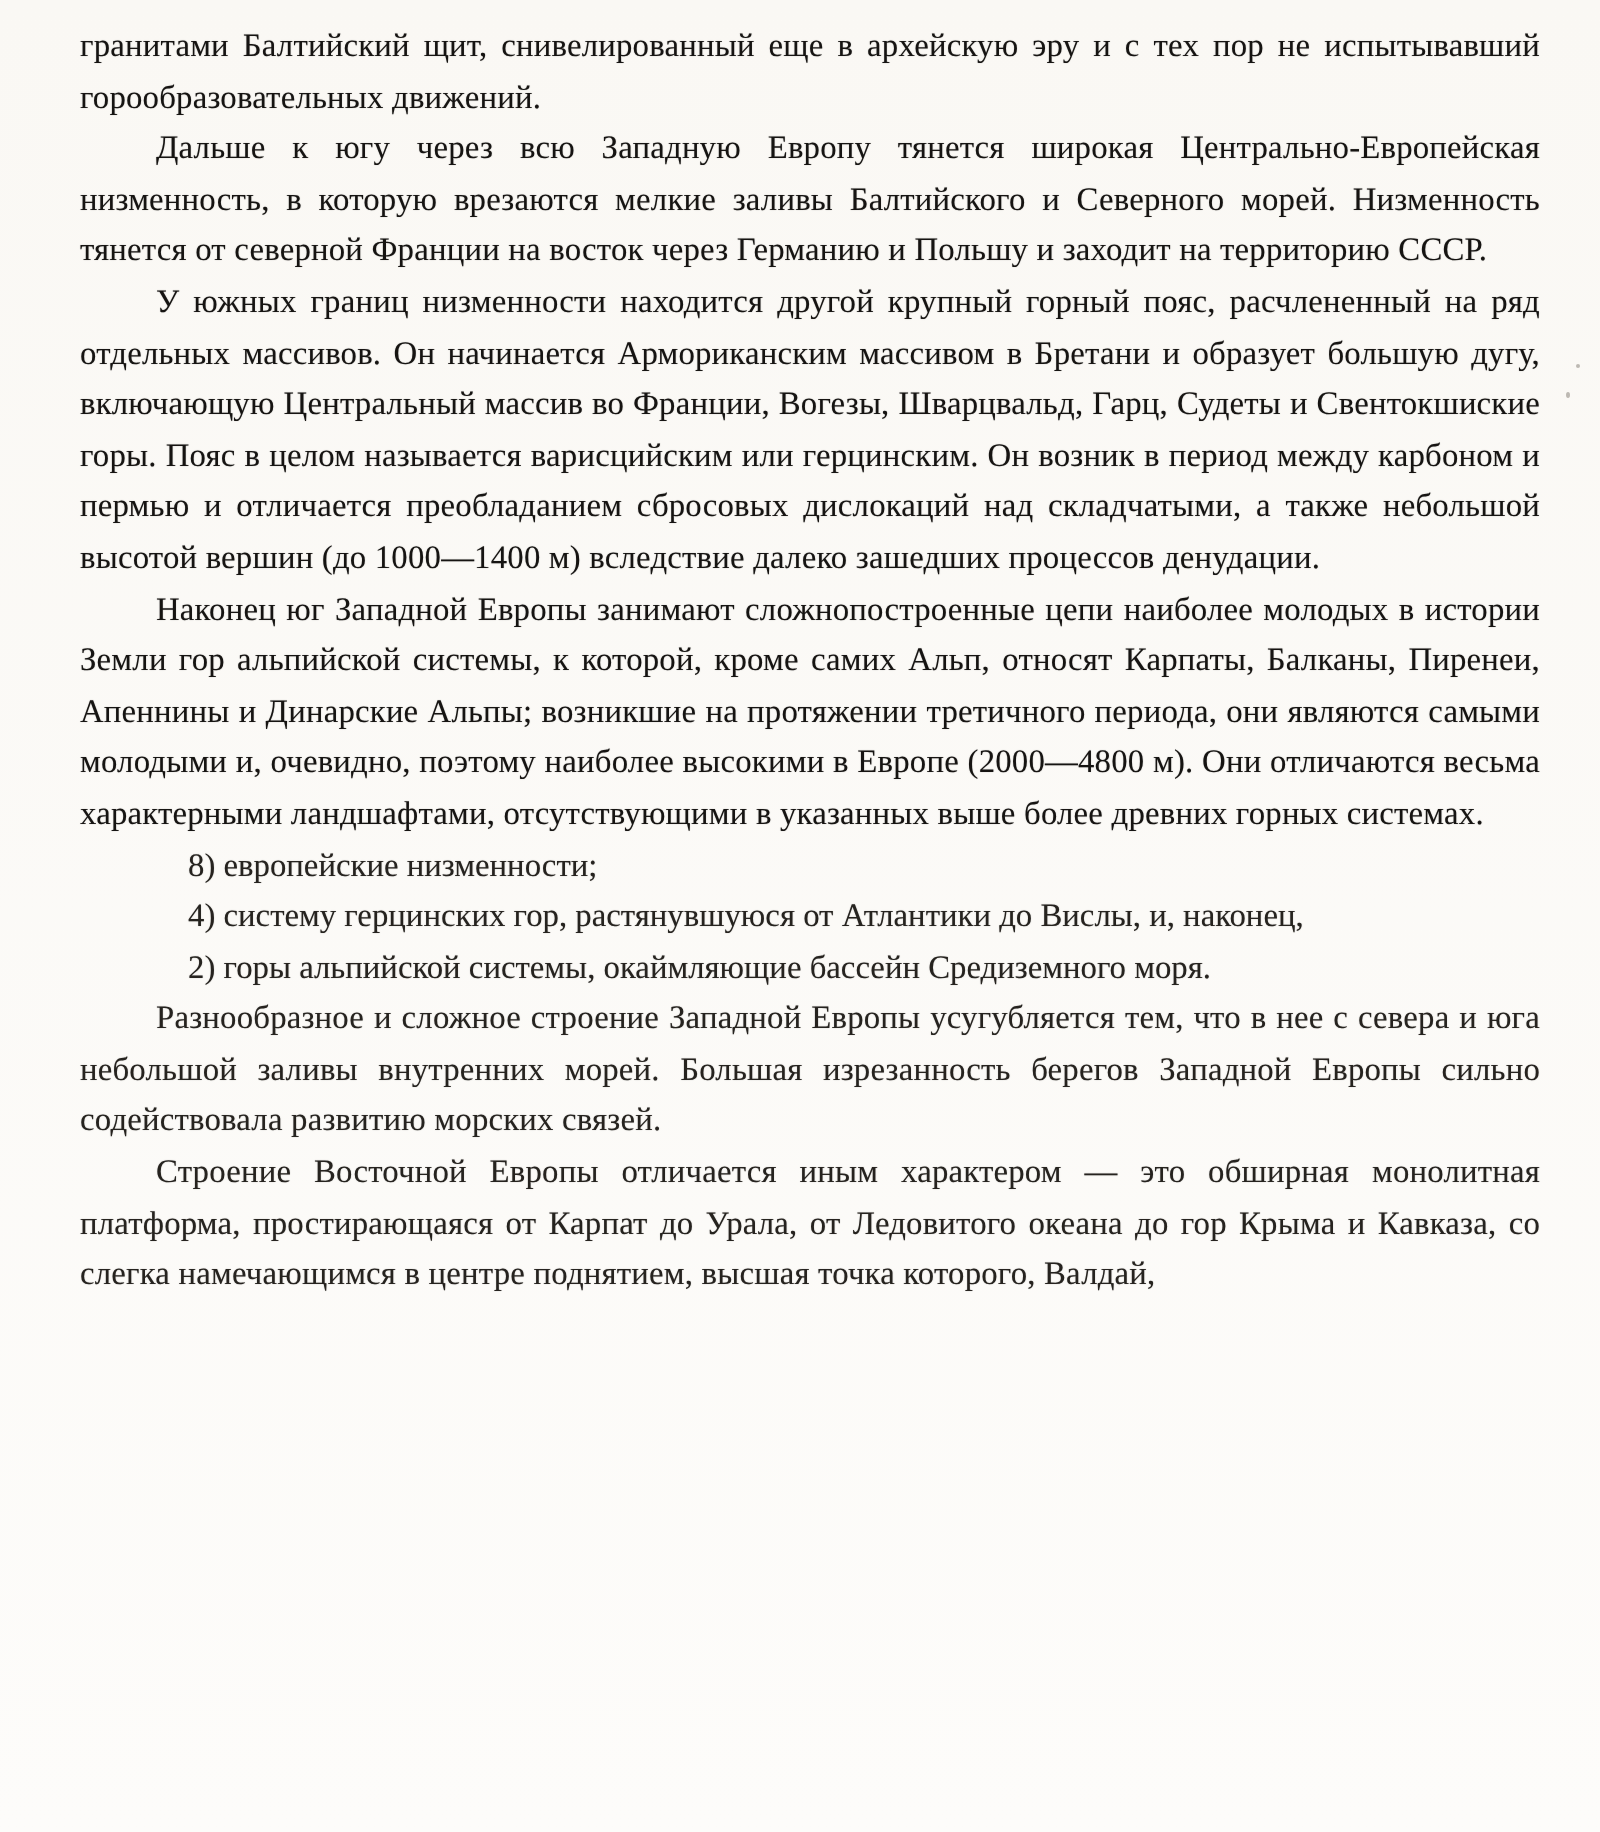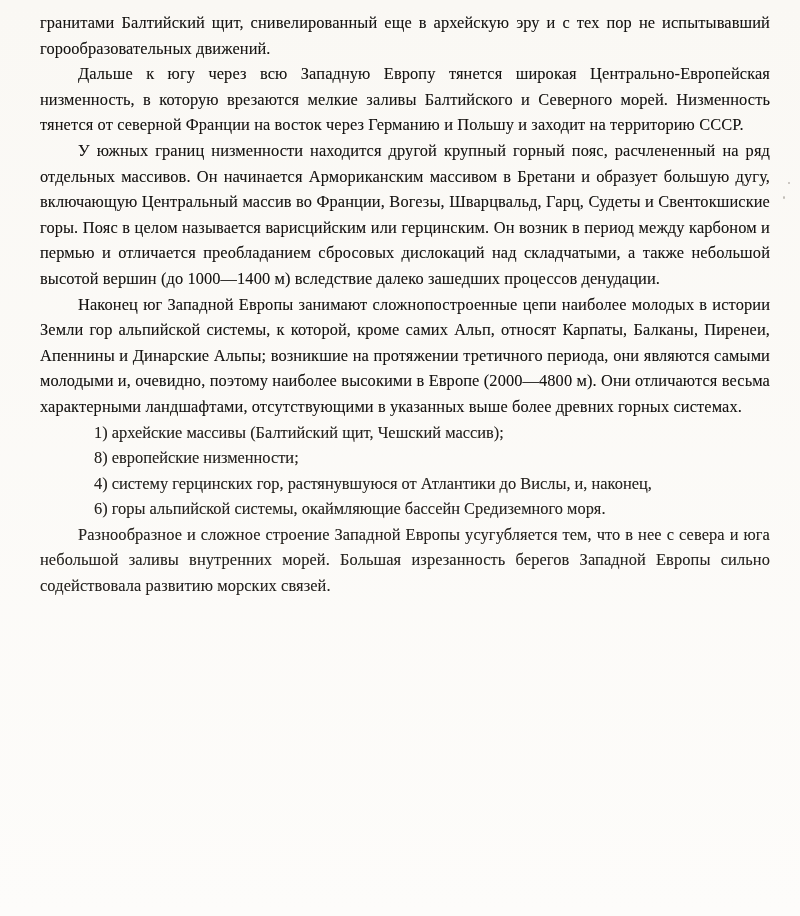--- a/index.html
+++ b/index.html
@@ -71,27 +71,27 @@
 
 <div class="page">
   <div class="col">
 
     <p class="nolead">гранитами Балтийский щит, снивелированный еще в архейскую эру и с тех пор не испытывавший горообразовательных движений.</p>
     <p class="indent">Дальше к югу через всю Западную Европу тянется широкая Центрально-Европейская низменность, в которую врезаются мелкие заливы Балтийского и Северного морей. Низменность тянется от северной Франции на восток через Германию и Польшу и заходит на территорию СССР.</p>
     <p class="indent">У южных границ низменности находится другой крупный горный пояс, расчлененный на ряд отдельных массивов. Он начинается Армориканским массивом в Бретани и образует большую дугу, включающую Центральный массив во Франции, Вогезы, Шварцвальд, Гарц, Судеты и Свентокшиские горы. Пояс в целом называется варисцийским или герцинским. Он возник в период между карбоном и пермью и отличается преобладанием сбросовых дислокаций над складчатыми, а также небольшой высотой вершин (до 1000—1400 м) вследствие далеко зашедших процессов денудации.</p>
     <p class="indent">Наконец юг Западной Европы занимают сложнопостроенные цепи наиболее молодых в истории Земли гор альпийской системы, к которой, кроме самих Альп, относят Карпаты, Балканы, Пиренеи, Апеннины и Динарские Альпы; возникшие на протяжении третичного периода, они являются самыми молодыми и, очевидно, поэтому наиболее высокими в Европе (2000—4800 м). Они отличаются весьма характерными ландшафтами, отсутствующими в указанных выше более древних горных системах.</p>
 
     <div class="fade-low">
-      <div class="enum">1) архейские массивы (Балтийский щит, Чешский массив);</div>
       <div class="enum">8) европейские низменности;</div>
       <div class="enum">4) систему герцинских гор, растянувшуюся от Атлантики до Вислы, и, наконец,</div>
-      <div class="enum">6) горы альпийской системы, окаймляющие бассейн Средиземного моря.</div>
+      <div class="enum">2) горы альпийской системы, окаймляющие бассейн Средиземного моря.</div>
     </div>
 
     <div class="fade-low">
       <p class="indent">Разнообразное и сложное строение Западной Европы усугубляется тем, что в нее с севера и юга небольшой заливы внутренних морей. Большая изрезанность берегов Западной Европы сильно содействовала развитию морских связей.</p>
+      <p class="indent">Строение Восточной Европы отличается иным характером — это обширная монолитная платформа, простирающаяся от Карпат до Урала, от Ледовитого океана до гор Крыма и Кавказа, со слегка намечающимся в центре поднятием, высшая точка которого, Валдай,</p>
     </div>
 
   </div>
 
   <span class="speck" style="left:788px; top:182px; width:2px; height:2px;"></span>
   <span class="speck" style="left:783px; top:196px; width:2px; height:3px;"></span>
 </div>
 
 </body></html>

